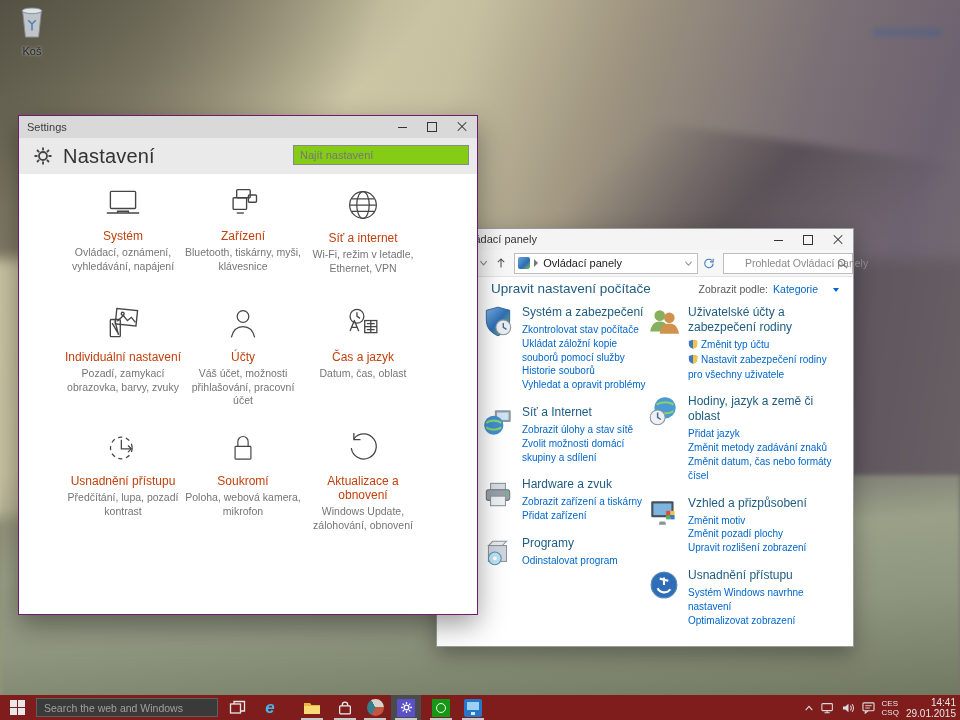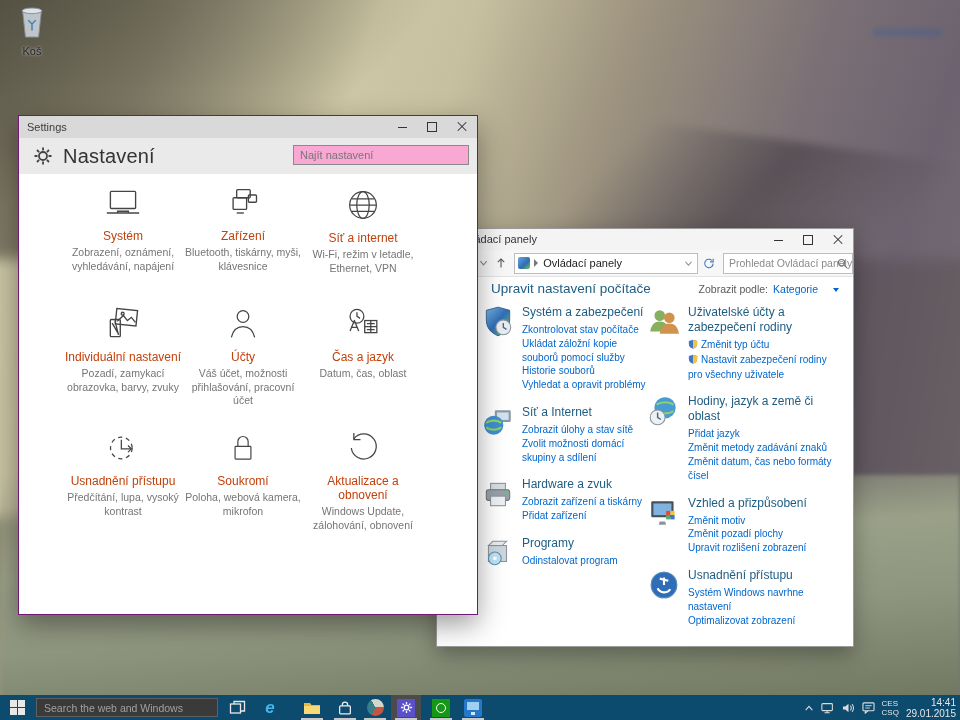--- a/index.html
+++ b/index.html
@@ -34,21 +34,21 @@
   .glyph-close:before,.glyph-close:after{content:"";position:absolute;left:-1px;top:4px;width:12px;height:1px;background:#333;}
   .glyph-close:before{transform:rotate(45deg);} .glyph-close:after{transform:rotate(-45deg);}
   
   #settings{left:18px;top:115px;width:458px;height:498px;z-index:20;}
   #settings .titlebar{height:22px;background:#d9d9d9;position:relative;}
   #settings .titlebar .ttxt{position:absolute;left:8px;top:5px;font-size:11px;color:#3c3c3c;}
   #settings .shead{height:36px;background:#eaeaea;position:relative;display:flex;align-items:center;}
   #settings .shead .gear{margin-left:14px;}
   #settings .shead .htxt{font-size:20px;color:#333;margin-left:10px;letter-spacing:.2px;}
   #settings .ssearch{position:absolute;right:8px;top:7px;width:176px;height:20px;border:1px solid #8a8a8a;
-    background:#f9a8d4;font-size:11px;color:#444;padding:0 6px;box-sizing:border-box;font-family:"Liberation Sans",sans-serif;}
+    background:#84cc16;font-size:11px;color:#444;padding:0 6px;box-sizing:border-box;font-family:"Liberation Sans",sans-serif;}
   #settings .ssearch::placeholder{color:#767676;}
   .tilerow{position:absolute;left:44px;display:flex;}
   .tile{width:120px;display:flex;flex-direction:column;align-items:center;cursor:default;}
   .tile svg{stroke:#454545;fill:none;stroke-width:1.5;}
   .tile .ttl{font-size:12px;color:#c2410c;margin-top:7px;text-align:center;}
   .tile .sub{font-size:10.5px;color:#757575;text-align:center;line-height:1.3;margin-top:3px;}
   
   #cpanel{left:436px;top:228px;width:416px;height:417px;z-index:10;border-color:#9b9b9b;
     box-shadow:0 8px 20px rgba(0,0,0,.3);}
   #cpanel .titlebar{height:21px;background:#f4f4f4;position:relative;}
@@ -59,36 +59,36 @@
   .uparrow{margin-left:8px;color:#555;font-size:12px;}
   .addrbox{margin-left:8px;width:200px;height:19px;border:1px solid #bdbdbd;background:#fff;
     display:flex;align-items:center;font-size:11px;color:#222;position:relative;}
   .addrbox .cpico{width:12px;height:12px;margin:0 4px 0 3px;border-radius:2px;
     background:linear-gradient(135deg,#6aa7e0,#2d6db3 60%,#7fc24e);}
   .crumb-arrow{width:0;height:0;border-left:4px solid #777;border-top:4px solid transparent;border-bottom:4px solid transparent;margin-right:5px;}
   .addr-chev{position:absolute;right:4px;color:#888;}
   .refbtn{margin-left:5px;color:#3a7abf;}
   .cpsearch{margin-left:8px;width:128px;height:19px;border:1px solid #bdbdbd;background:#fff;
     display:flex;align-items:center;position:relative;}
-  .cpsearch .ph{font-size:10.5px;color:#8a8a8a;margin-left:5px;white-space:nowrap;}
+  .cpsearch .ph{font-size:10.5px;color:#8a8a8a;margin-left:21px;white-space:nowrap;}
   .cpsearch svg{position:absolute;right:4px;}
   #cpanel .headrow{position:absolute;left:54px;right:14px;top:52px;display:flex;justify-content:space-between;align-items:baseline;}
   .cphead{font-size:13.5px;color:#1e5c82;}
   .viewby{font-size:10.5px;color:#5a5a5a;display:flex;align-items:center;gap:5px;}
   .viewby .val{color:#0066cc;display:flex;align-items:center;gap:15px;cursor:default;}
   .caret-down{width:0;height:0;border-top:4px solid #0066cc;border-left:3.5px solid transparent;border-right:3.5px solid transparent;margin-top:1px;}
   .cpcol{position:absolute;top:76px;}
   #cpcol1{left:44px;width:168px;} #cpcol2{left:210px;width:186px;}
   .cat{display:flex;margin-bottom:13px;}
   .cat .cico{flex:0 0 34px;width:34px;height:34px;margin-right:7px;}
   .ctitle{font-size:12px;color:#1e5c82;line-height:1.25;margin-bottom:3px;cursor:default;}
   .clink{font-size:10px;color:#0066cc;line-height:1.38;cursor:default;}
   .clink .uac{display:inline-block;vertical-align:-1px;margin-right:3px;}
   
-  #taskbar{position:absolute;left:0;bottom:0;width:100%;height:25px;background:#0c4a6e;z-index:50;display:flex;align-items:flex-start;}
+  #taskbar{position:absolute;left:0;bottom:0;width:100%;height:25px;background:#7f1d1d;z-index:50;display:flex;align-items:flex-start;}
   .startbtn{width:34px;height:25px;display:flex;align-items:center;justify-content:center;}
   .winlogo{display:grid;grid-template-columns:7px 7px;grid-template-rows:7px 7px;gap:1px;}
   .winlogo span{background:#e8e8e8;}
   .tb-search{position:absolute;left:36px;top:3px;width:182px;height:19px;background:#3a3a3a;border:1px solid #5f5f5f;
     color:#a9a9a9;font-size:10.5px;padding:0 7px;box-sizing:border-box;font-family:"Liberation Sans",sans-serif;}
   .tb-search::placeholder{color:#a0a0a0;}
   .tb-btn{position:absolute;top:0;width:30px;height:25px;display:flex;align-items:center;justify-content:center;}
   .tb-btn.open:after{content:"";position:absolute;bottom:0;left:4px;right:4px;height:2px;background:#c9c9c9;}
   .tb-btn.active{background:#4b4b4b;}
   .ie-e{color:#45b6ea;font-size:17px;font-weight:bold;font-style:italic;line-height:1;}
@@ -151,21 +151,21 @@
       <input class="ssearch" type="text" placeholder="Najít nastavení" style="">
     </div>
 
     <div class="tilerow" style="top:70px;">
       <div class="tile">
         <svg width="44" height="36" viewBox="0 0 48 40">
           <rect x="10" y="6" width="28" height="19" rx="1"></rect>
             <path d="M6 30h36M18 30v-2h12v2"></path>
         </svg>
         <div class="ttl">Systém</div>
-        <div class="sub">Zobrazení, oznámení, vyhledávání, napájení</div>
+        <div class="sub">Ovládací, oznámení, vyhledávání, napájení</div>
       </div>
       <div class="tile">
         <svg width="44" height="36" viewBox="0 0 48 40">
           <rect x="17" y="4" width="15" height="9" rx="1"></rect>
             <rect x="13" y="13" width="15" height="13" rx="1"></rect>
           <rect x="30" y="10" width="9" height="8" rx="1"></rect>
             <path d="M17 30h8"></path>
         </svg>
         <div class="ttl">Zařízení</div>
         <div class="sub">Bluetooth, tiskárny, myši, klávesnice</div>
@@ -217,21 +217,21 @@
     </div>
 
     <div class="tilerow" style="top:313px;">
       <div class="tile">
         <svg width="40" height="38" viewBox="0 0 48 44">
           <circle cx="22" cy="22" r="13" stroke-dasharray="5 4.5"></circle>
           <path d="M22 12v11h12"></path>
             <path d="M30 19l4 4-4 4"></path>
         </svg>
         <div class="ttl">Usnadnění přístupu</div>
-        <div class="sub">Předčítání, lupa, vysoký kontrast</div>
+        <div class="sub">Předčítání, lupa, pozadí kontrast</div>
       </div>
       <div class="tile">
         <svg width="38" height="38" viewBox="0 0 48 44">
           <rect x="14" y="20" width="20" height="16" rx="1"></rect>
             <path d="M17.5 20v-6a6.5 6.5 0 0 1 13 0v6"></path>
         </svg>
         <div class="ttl">Soukromí</div>
         <div class="sub">Poloha, webová kamera, mikrofon</div>
       </div>
       <div class="tile">

